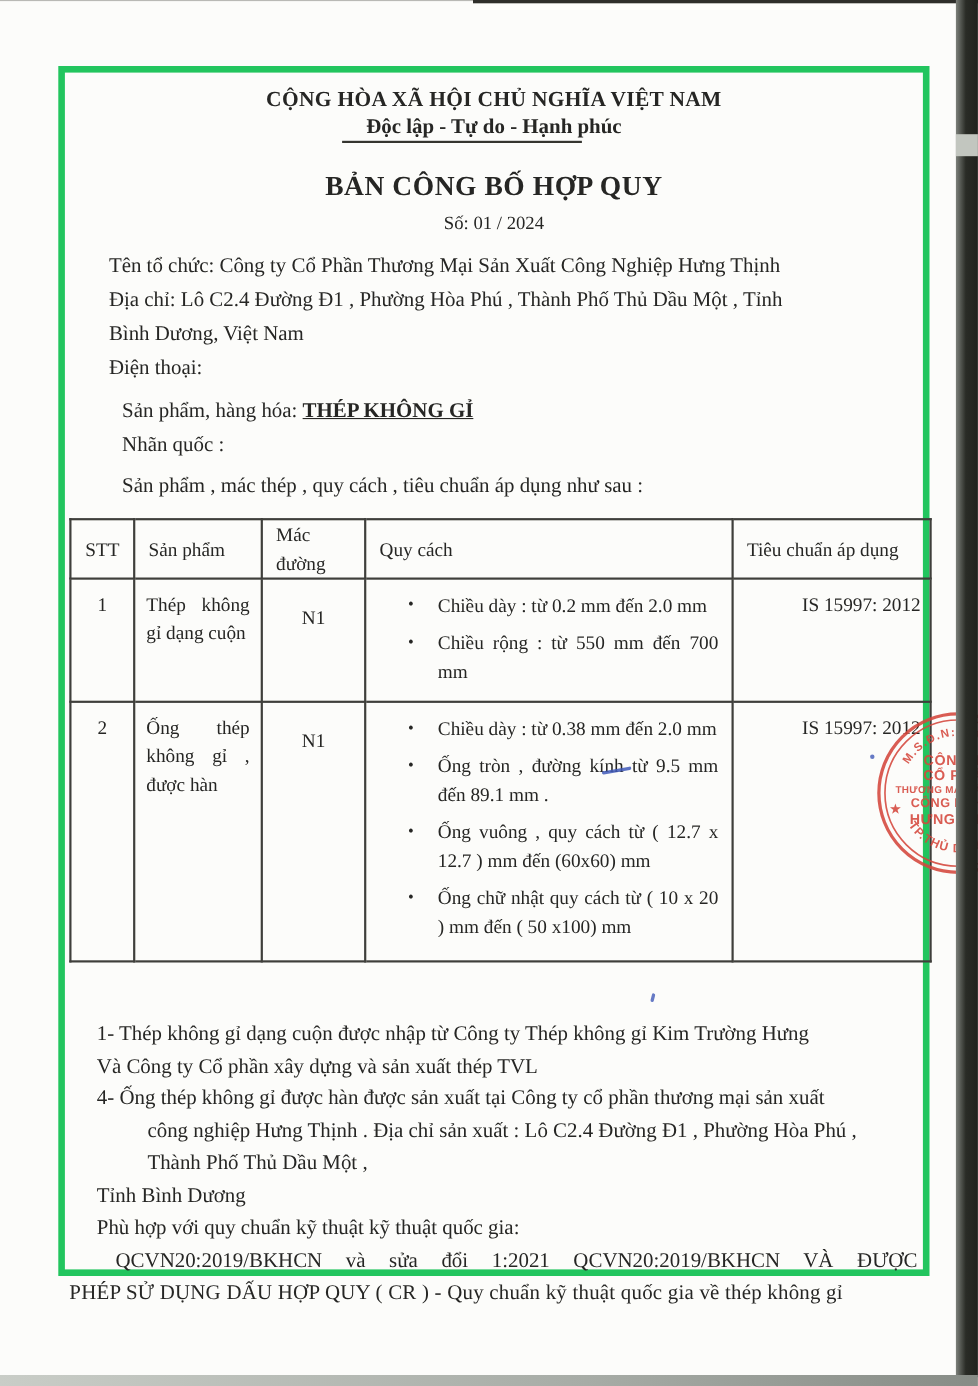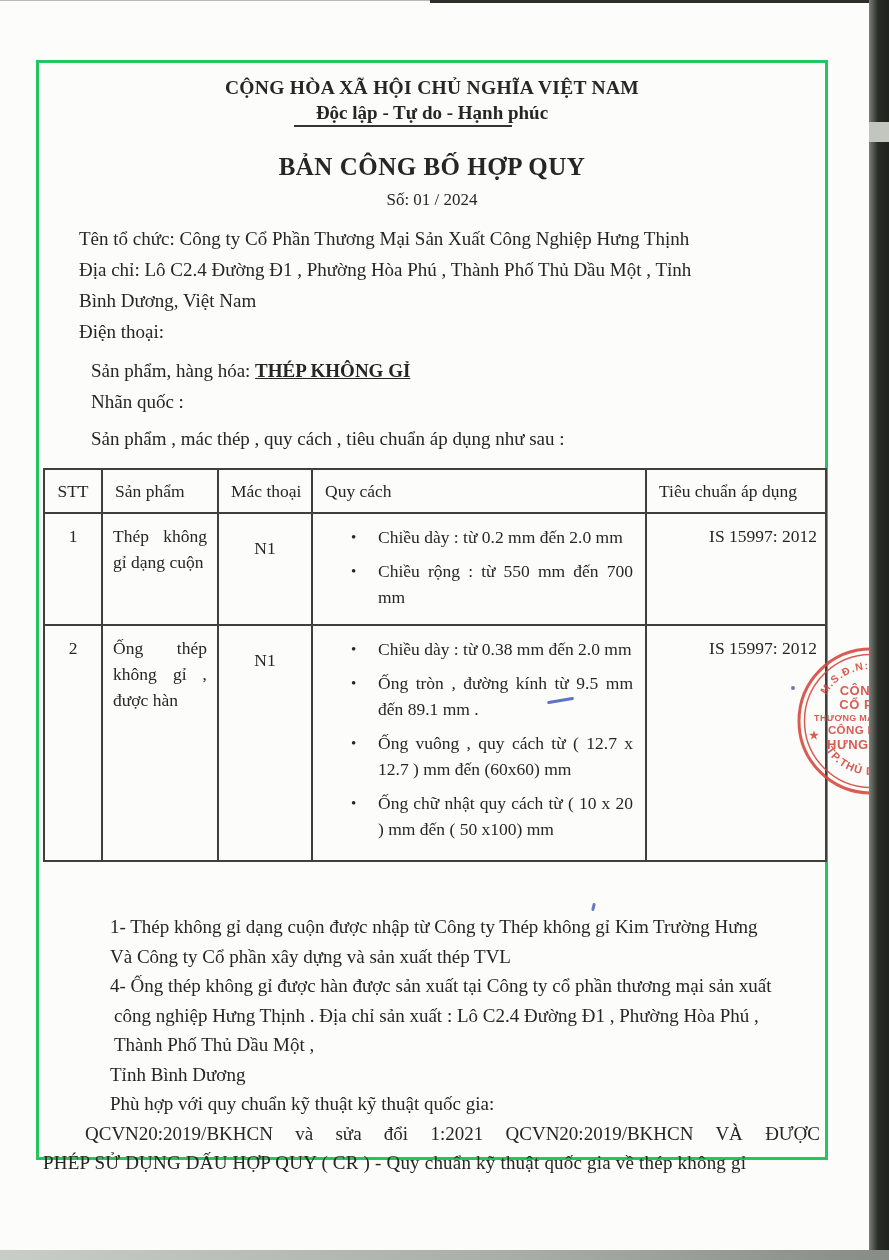--- a/index.html
+++ b/index.html
@@ -10,22 +10,22 @@
   }
   
   .top-hairline{position:absolute;left:0;top:0;width:889px;height:1px;background:#b9b9b5;}
   .top-darkline{position:absolute;left:430px;top:0;width:459px;height:3px;background:#2e2e2a;}
   .right-band{position:absolute;left:869px;top:0;width:20px;height:1252px;
     background:linear-gradient(90deg,#7c807a 0%,#2a2c26 45%,#20221d 100%);z-index:30;}
   .right-band-notch{position:absolute;left:869px;top:122px;width:20px;height:20px;background:#c2c6bf;z-index:31;}
   .bottom-strip{position:absolute;left:0;top:1250px;width:889px;height:10px;
     background:linear-gradient(90deg,#c9cdc7 0%,#a7aca6 60%,#878c86 100%);z-index:30;}
   
-  .border-box{position:absolute;left:36px;top:60px;width:792px;height:1100px;
-    border:3px solid #22c55e;box-sizing:border-box;z-index:2;}
+  .border-box{position:absolute;left:53px;top:60px;width:792px;height:1100px;
+    border:6px solid #22c55e;box-sizing:border-box;z-index:2;}
   .center{text-align:center;}
   .nat1{margin-top:14px;font-weight:bold;font-size:19.5px;letter-spacing:.3px;}
   .nat2{margin-top:3px;font-weight:bold;font-size:19px;}
   .motto-underline{width:218px;height:2px;background:#35352f;margin:1px auto 0;transform:translateX(-29px);}
   .title{margin-top:26px;font-weight:bold;font-size:25px;letter-spacing:.5px;}
   .docnum{margin-top:9px;font-size:17px;}
   .para{font-size:19px;line-height:31px;}
   .org{margin:13px 36px 0 40px;}
   .prod{margin:8px 36px 0 52px;}
   .prod .bold{font-weight:bold;text-decoration:underline;}
@@ -41,21 +41,21 @@
   td.stt{text-align:center;padding-top:9px;}
   td.sp{padding:9px 10px;text-align:justify;}
   td.mac{text-align:center;padding-top:21px;}
   td.qc{padding:10px 12px 6px 38px;}
   td.tc{padding:9px 8px 9px 11px;text-align:right;}
   .bi{display:flex;margin-bottom:8px;}
   .bm{flex:none;width:27px;font-size:15px;line-height:26px;}
   .bt{flex:1;text-align:justify;}
   
   .notes{margin-top:50px;font-size:19px;line-height:29.5px;}
-  .n-a{margin-left:71px;}
+  .n-a{margin-left:29px;}
   .n-c{margin-left:75px;}
   .n-j{margin-left:46px;margin-right:5px;text-align:justify;text-align-last:justify;}
   .n-l{margin-left:4px;letter-spacing:.2px;}
   
   .stamp{position:absolute;left:766px;top:616px;width:210px;height:210px;z-index:10;opacity:.88;}
   .stamp text{font-family:"Liberation Sans",sans-serif;font-weight:bold;}
   
   .pen{position:absolute;background:#4059b8;z-index:5;border-radius:2px;}
   .pen-dash{left:547px;top:699px;width:27px;height:2.5px;transform:rotate(-10deg);opacity:.85;}
   .pen-tick{left:592px;top:903px;width:3px;height:8px;transform:rotate(14deg);opacity:.8;}
@@ -94,21 +94,21 @@
         <col style="width:58px">
         <col style="width:116px">
         <col style="width:94px">
         <col style="width:334px">
         <col style="width:180px">
       </colgroup>
     <thead>
       <tr>
         <th class="c-stt">STT</th>
         <th>Sản phẩm</th>
-        <th>Mác thoại</th>
+        <th>Mác đường</th>
         <th>Quy cách</th>
         <th>Tiêu chuẩn áp dụng</th>
       </tr>
     </thead>
     <tbody>
       <tr class="r1">
         <td class="stt">1</td>
         <td class="sp">Thép không gỉ dạng cuộn</td>
         <td class="mac">N1</td>
         <td class="qc">

